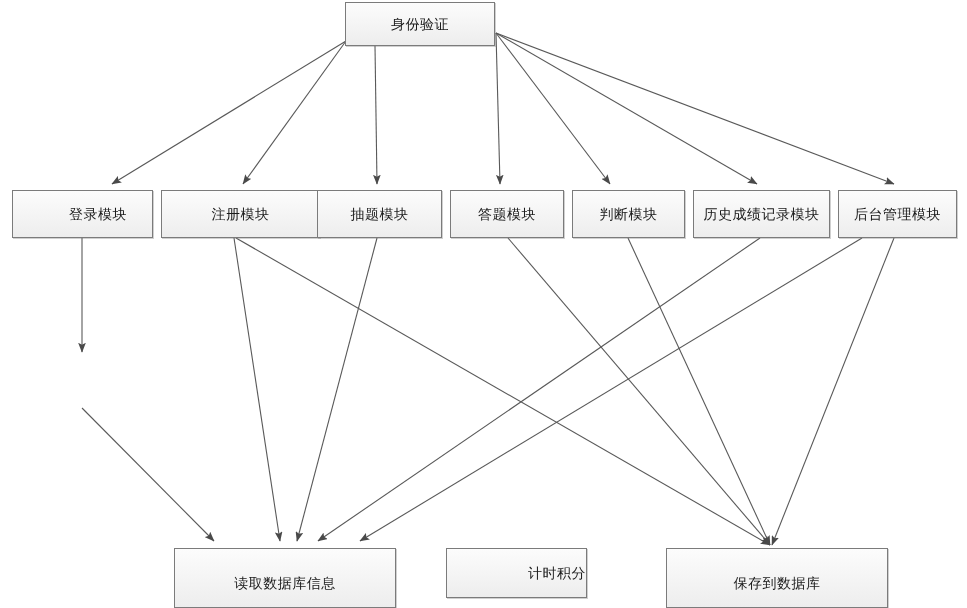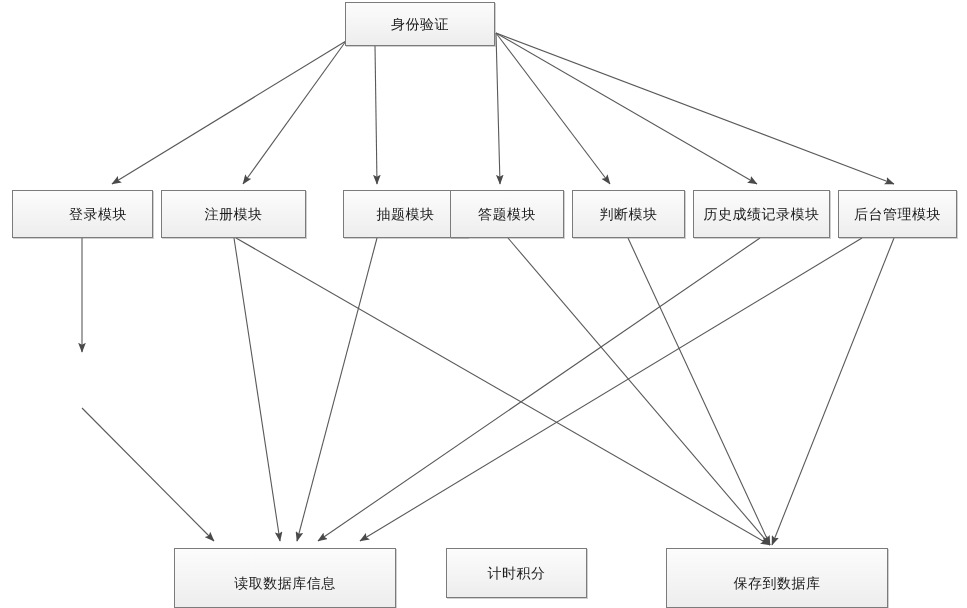--- a/index.html
+++ b/index.html
@@ -81,41 +81,41 @@
         <line x1="894" y1="238" x2="772" y2="545" stroke="#595959" stroke-width="1.1" marker-end="url(#arrowhead)"></line>
       </g>
   </svg>
 
   <div class="node" style="left: 345px; top: 2px; width: 150px; height: 44px;">
     <span class="node-label">身份验证</span>
   </div>
   <div class="node" style="left: 12px; top: 190px; width: 141px; height: 48px; padding-left: 31px;">
     <span class="node-label">登录模块</span>
   </div>
-  <div class="node" style="left: 161px; top: 190px; width: 145px; height: 48px;">
+  <div class="node" style="left: 161px; top: 190px; width: 159px; height: 48px;">
     <span class="node-label">注册模块</span>
   </div>
-  <div class="node" style="left: 317px; top: 190px; width: 125px; height: 48px; margin-left: 26px;">
+  <div class="node" style="left: 317px; top: 190px; width: 125px; height: 48px;">
     <span class="node-label">抽题模块</span>
   </div>
   <div class="node" style="left: 450px; top: 190px; width: 114px; height: 48px; text-align: center;">
     <span class="node-label">答题模块</span>
   </div>
   <div class="node" style="left: 572px; top: 190px; width: 113px; height: 48px; text-align: right;">
     <span class="node-label">判断模块</span>
   </div>
   <div class="node" style="left: 693px; top: 190px; width: 137px; height: 48px;">
     <span class="node-label">历史成绩记录模块</span>
   </div>
   <div class="node" style="left: 838px; top: 190px; width: 119px; height: 48px;">
     <span class="node-label">后台管理模块</span>
   </div>
   <div class="node tall-node" style="left: 174px; top: 548px; width: 222px; height: 60px;">
     <span class="node-label">读取数据库信息</span>
   </div>
-  <div class="node" style="left: 446px; top: 548px; width: 141px; height: 50px;">
+  <div class="node" style="left: 446px; top: 548px; width: 141px; height: 50px; justify-content: flex-end;">
     <span class="node-label">计时积分</span>
   </div>
   <div class="node tall-node" style="left: 666px; top: 548px; width: 222px; height: 60px;">
     <span class="node-label">保存到数据库</span>
   </div>
 
 </div>
 
 </body></html>

